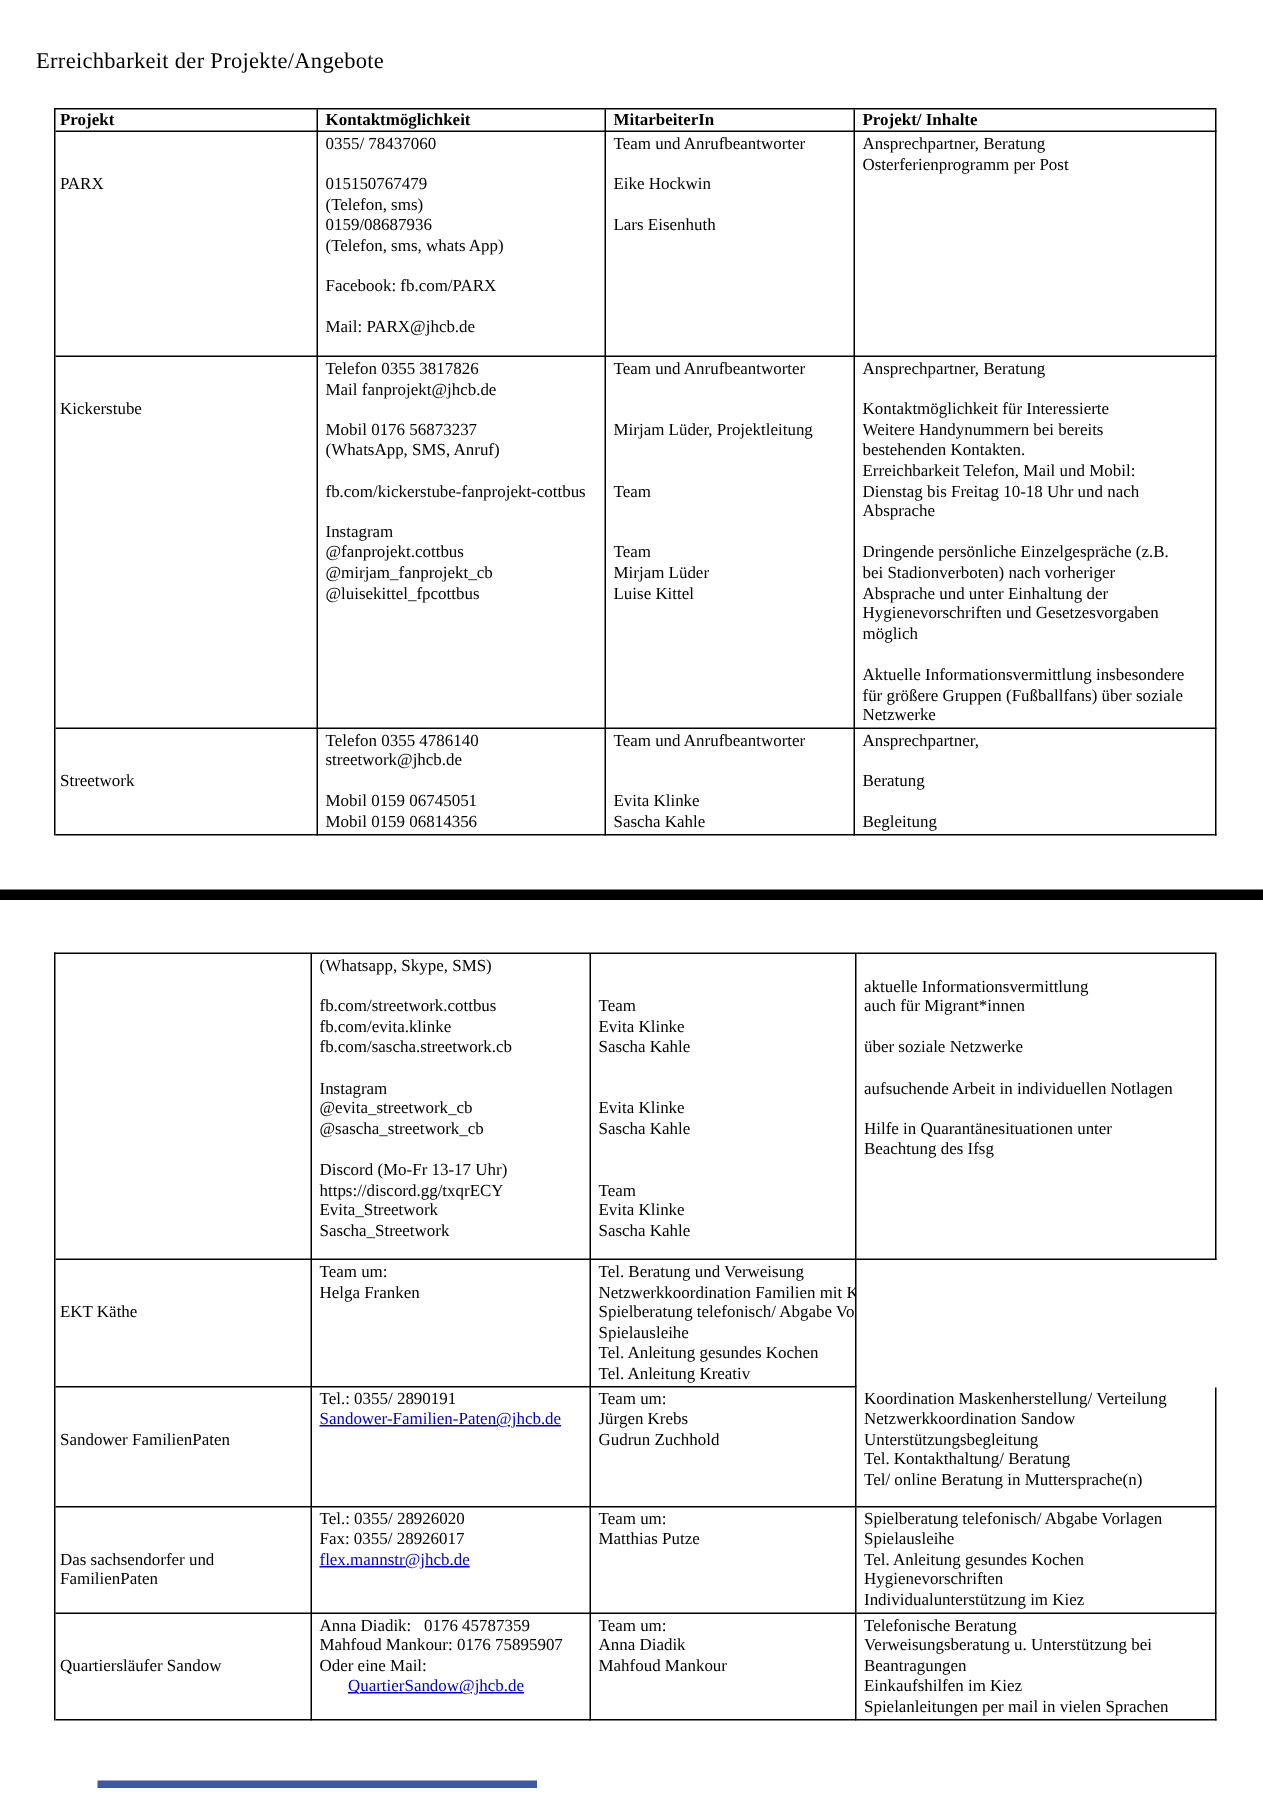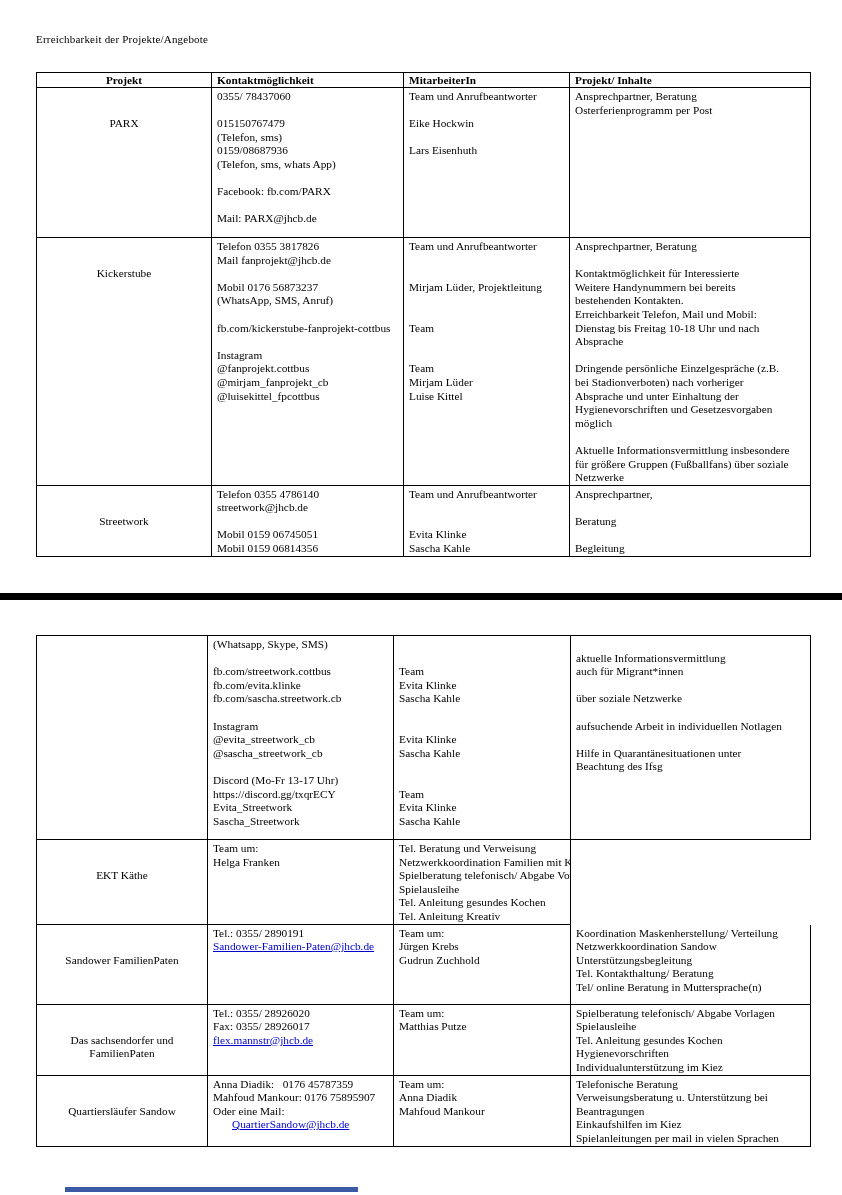--- a/index.html
+++ b/index.html
@@ -1,33 +1,33 @@
 <!DOCTYPE html>
 <html><head>
 <meta charset="utf-8">
 <style>
   html,body{margin:0;padding:0;}
   body{
     width:842px;height:1195px;background:#ffffff;position:relative;
     font-family:"Liberation Serif", serif;font-size:11.3px;color:#000;
     overflow:hidden;
   }
-  .title{position:absolute;left:36px;top:33px;font-size:11px;letter-spacing:.2px;}
+  .title{position:absolute;left:24px;top:33px;font-size:15px;letter-spacing:.2px;}
   #tables{position:absolute;left:0;top:0;width:842px;}
   .tbl{position:absolute;left:36px;border-left:1px solid #000;border-top:1px solid #000;background:#fff;}
   .tbl-0{top:72px;}
   .tbl-1{top:635px;}
   .trow{display:grid;}
   .tbl-0 .trow{grid-template-columns:175px 192px 166px 241px;}
   .tbl-1 .trow{grid-template-columns:171px 186px 177px 240px;}
   .cell{
     border-right:1px solid #000;border-bottom:1px solid #000;box-sizing:border-box;
     padding:2px 3px 0 5px;overflow:hidden;
   }
-  .center{text-align:center;padding-left:3px;}
+  .center{padding-left:3px;}
   .thead{height:15px;}
   .hcell{font-weight:bold;line-height:12px;padding-top:1px;overflow:visible;}
   .ln{line-height:13.6px;height:13.6px;white-space:pre;}
   .lnk{text-decoration:underline;cursor:pointer;}
   
   .tbl-0 .trow:nth-child(2){min-height:150px;}
   .tbl-0 .trow:nth-child(3){min-height:242px;}
   .tbl-0 .trow:nth-child(4){min-height:65px;}
   .tbl-1 .trow:nth-child(1){min-height:204px;}
   .tbl-1 .trow:nth-child(2){min-height:80px;}

